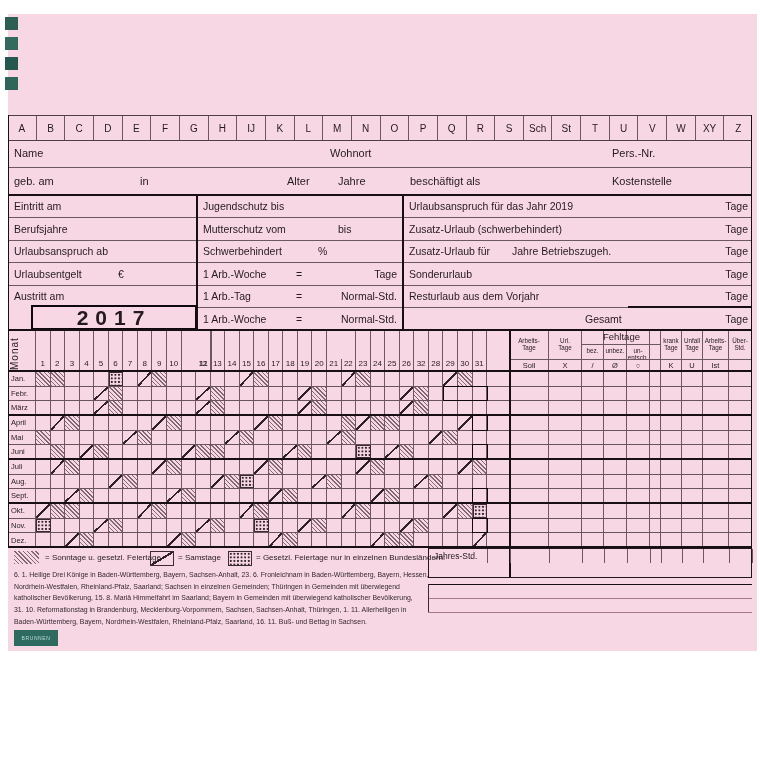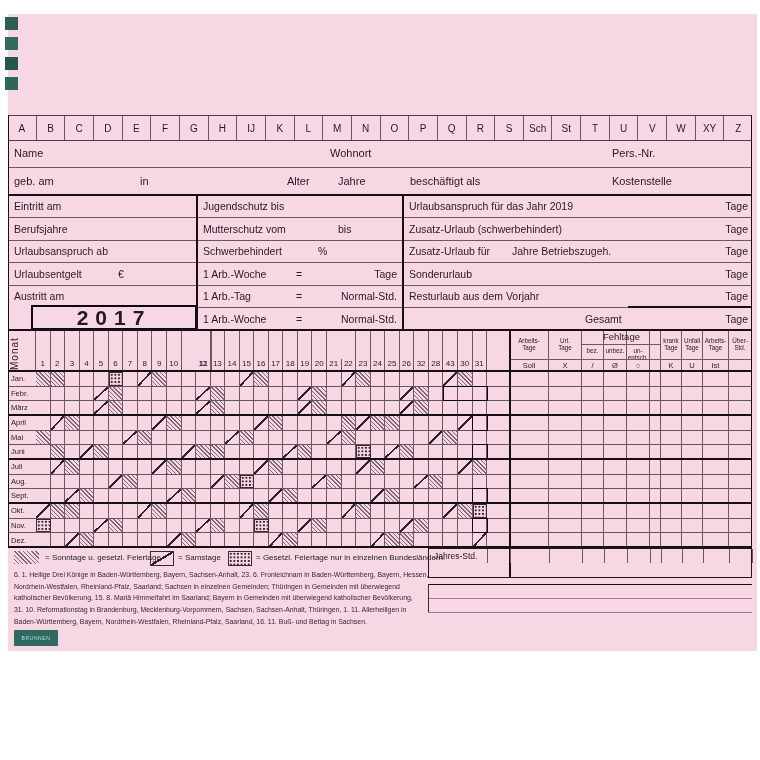--- a/index.html
+++ b/index.html
@@ -21,21 +21,21 @@
   .vline{position:absolute;background:#6d5862;width:1px;}
   .vline-bold{position:absolute;background:#170f14;width:1.8px;}
   #year-box{position:absolute;left:31px;top:305px;width:166px;height:25px;border:2.4px solid #0f0811;
             box-sizing:border-box;display:flex;align-items:center;justify-content:center;
             font-size:21px;font-weight:bold;letter-spacing:7px;}
   
   .hdr-daycell{position:absolute;top:0;bottom:0;border-right:0.8px solid #6d5862;display:flex;
                align-items:flex-end;justify-content:center;font-size:8px;padding-bottom:3px;box-sizing:border-box;}
   .cal-row{position:absolute;left:8px;width:744px;box-sizing:border-box;border-bottom:1px solid #69545e;}
   .cal-row.q{border-bottom:2px solid #170f14;}
-  .mon-cell{position:absolute;left:0;top:0;bottom:0;width:43px;border-right:0.8px solid #6d5862;
+  .mon-cell{position:absolute;left:0;top:0;bottom:0;width:28px;border-right:0.8px solid #6d5862;
             font-size:7.5px;display:flex;align-items:center;padding-left:3px;box-sizing:border-box;}
   .day-cell{position:absolute;top:0;bottom:0;border-right:0.8px solid #6d5862;box-sizing:border-box;}
   .stat-cell{position:absolute;top:0;bottom:0;border-right:0.8px solid #6d5862;box-sizing:border-box;}
   .sun{background-image:repeating-linear-gradient(45deg,rgba(56,36,48,0.62) 0px,rgba(56,36,48,0.62) 1px,rgba(0,0,0,0) 1px,rgba(0,0,0,0) 3px);}
   .sat{background-image:linear-gradient(to bottom right,rgba(0,0,0,0) calc(50% - 0.9px),#2f2129 calc(50% - 0.9px),#2f2129 calc(50% + 0.9px),rgba(0,0,0,0) calc(50% + 0.9px));}
   .dot{background-image:radial-gradient(circle at 1.6px 1.6px,#2f2129 0.9px,rgba(0,0,0,0) 1.2px);background-size:3.6px 3.6px;border:1px solid #3a2b33;}
   .blockbox{position:absolute;border:1.7px solid #0f0811;box-sizing:border-box;top:-1px;bottom:-1px;}
   .stat-hdr-col{position:absolute;top:0;bottom:0;border-right:0.8px solid #6d5862;box-sizing:border-box;}
   .stat-hdr-lbl{position:absolute;left:0;right:0;text-align:center;font-size:6.3px;line-height:7.2px;}
   .stat-sym{position:absolute;left:0;right:0;bottom:0;height:11px;border-top:0.8px solid #6d5862;
@@ -188,21 +188,21 @@
       <div class="hdr-daycell" style="left: 289.936px; width: 14.552px;">19</div>
       <div class="hdr-daycell" style="left: 304.488px; width: 14.552px;">20</div>
       <div class="hdr-daycell" style="left: 319.04px; width: 14.552px; margin-top: 28px;">21</div>
       <div class="hdr-daycell" style="left: 333.592px; width: 14.552px;">22</div>
       <div class="hdr-daycell" style="left: 348.144px; width: 14.552px;">23</div>
       <div class="hdr-daycell" style="left: 362.696px; width: 14.552px;">24</div>
       <div class="hdr-daycell" style="left: 377.248px; width: 14.552px;">25</div>
       <div class="hdr-daycell" style="left: 391.8px; width: 14.552px;">26</div>
       <div class="hdr-daycell" style="left: 406.352px; width: 14.552px;">32</div>
       <div class="hdr-daycell" style="left: 420.904px; width: 14.552px;">28</div>
-      <div class="hdr-daycell" style="left: 435.456px; width: 14.552px;">43</div>
+      <div class="hdr-daycell" style="left: 435.456px; width: 14.552px;">29</div>
       <div class="hdr-daycell" style="left: 450.008px; width: 14.552px;">30</div>
       <div class="hdr-daycell" style="left: 464.56px; width: 14.552px;">31</div>
       <div class="hdr-daycell" style="left: 479.112px; width: 22.888px;"></div>
       <div class="stat-hdr-col" style="left: 502px; width: 39px;">
         <div class="stat-hdr-lbl" style="top: 6px;">
           <div>Arbeits-</div>
           <div>Tage</div>
         </div>
         <div class="stat-sym">Soll</div>
       </div>

